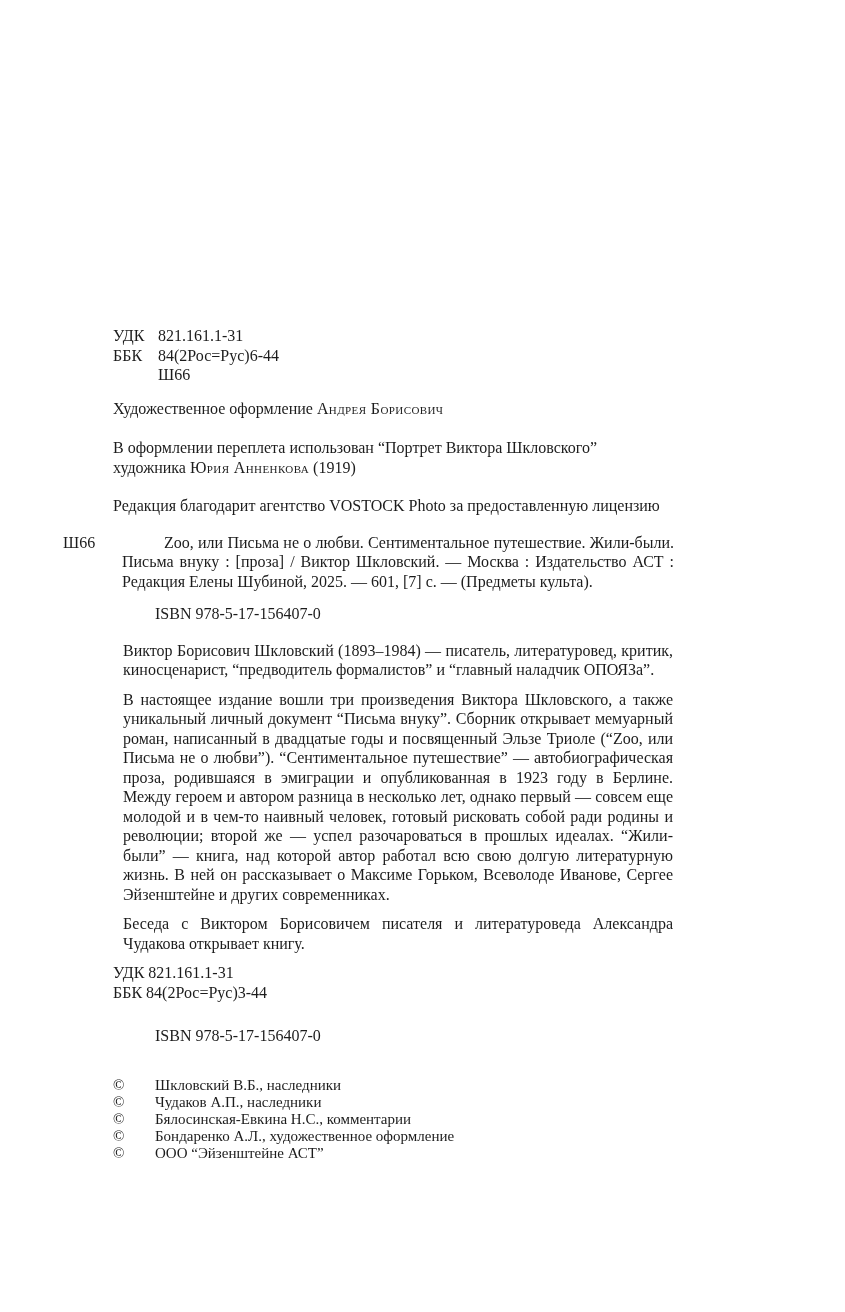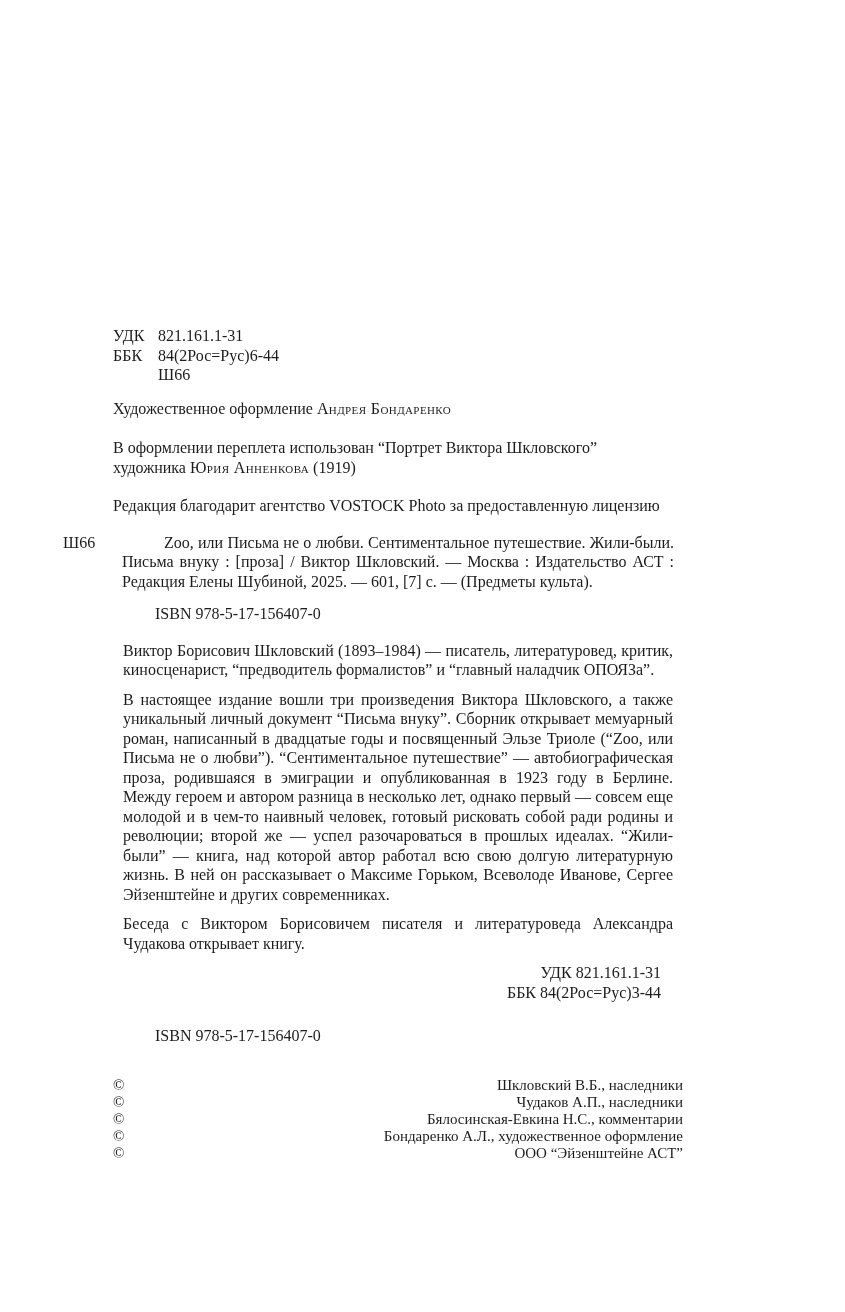--- a/index.html
+++ b/index.html
@@ -50,32 +50,32 @@
   .isbn-top { margin: 13px 0 17px 42px; }
   
   .annotation p {
     margin: 10px;
     text-align: justify;
   }
   
   .codes-right {
     margin-top: 7px;
     padding-right: 22px;
-    text-align: right;
+    text-align: left;
   }
   .isbn-bottom { margin: 24px 0 0 42px; }
   
   .copyrights {
     margin-top: 31px;
     font-size: 15px;
     line-height: 17px;
   }
   .copyright-row { display: flex; }
   .copyright-symbol { width: 42px; flex: 0 0 42px; }
-  .copyright-holder { flex: 1; text-align: right; }
+  .copyright-holder { flex: 1; }
 </style>
 </head>
 <body>
 
 <div class="page">
 
   <div class="udk-block">
     <div class="udk-row">
       <span class="udk-label">УДК</span>
       <span class="udk-value">821.161.1-31</span>
@@ -84,21 +84,21 @@
       <span class="udk-label">ББК</span>
       <span class="udk-value">84(2Рос=Рус)6-44</span>
     </div>
     <div class="udk-row">
       <span class="udk-label"></span>
       <span class="udk-value">Ш66</span>
     </div>
   </div>
 
   <div class="design-credit">
-    <span>Художественное оформление </span><span class="sc">Андрея Бондаренко</span>
+    <span>Художественное оформление </span><span class="sc">Андрея Борисович</span>
   </div>
 
   <div class="cover-note indented">
     <div>В оформлении переплета использован “Портрет Виктора Шкловского”</div>
     <div><span>художника </span><span class="sc">Юрия Анненкова</span><span> (1919)</span></div>
   </div>
 
   <div class="license-note indented">Редакция благодарит агентство VOSTOCK Photo за предоставленную лицензию</div>
 
   <div class="biblio-wrap">

